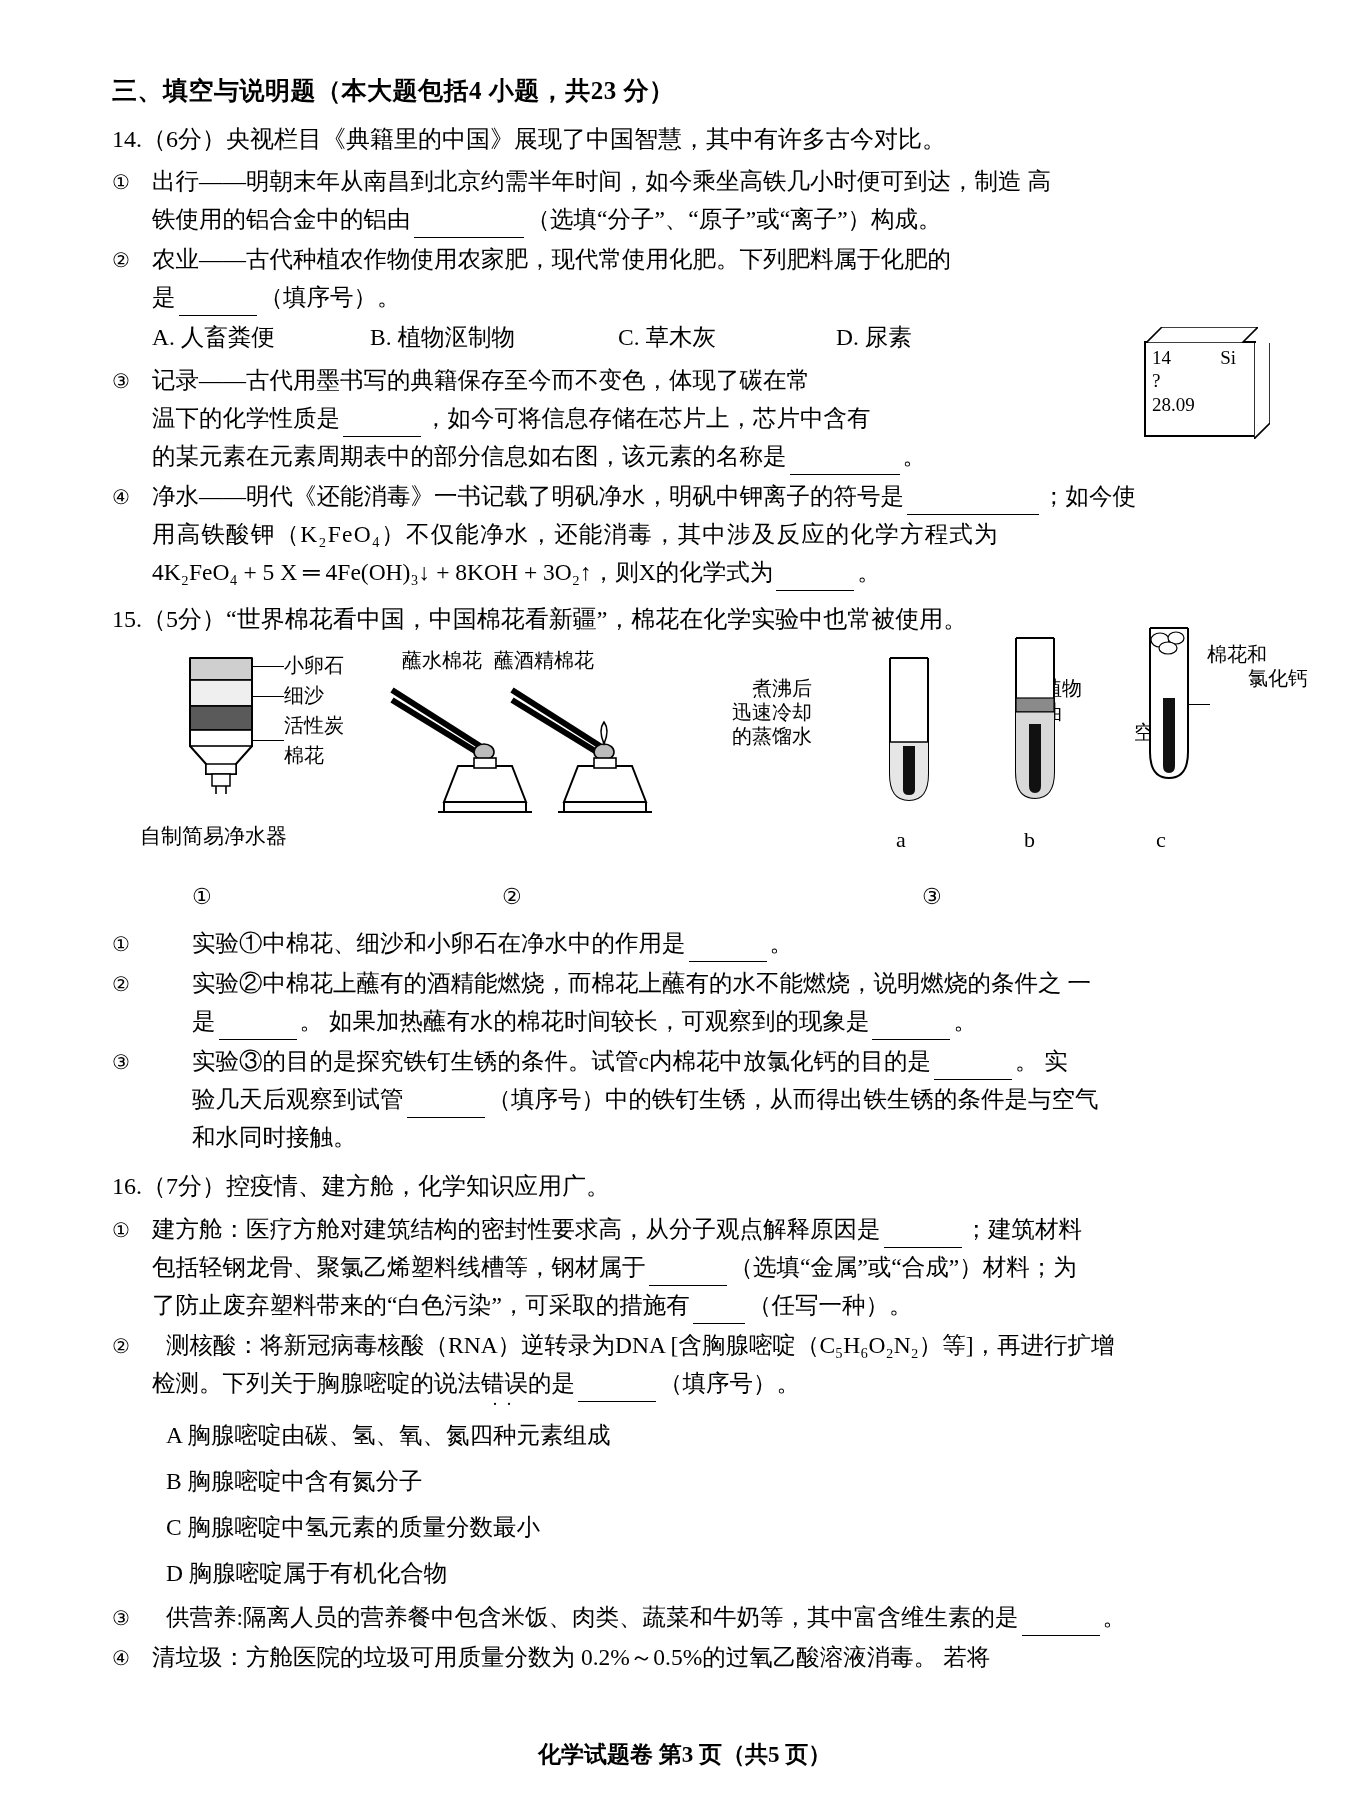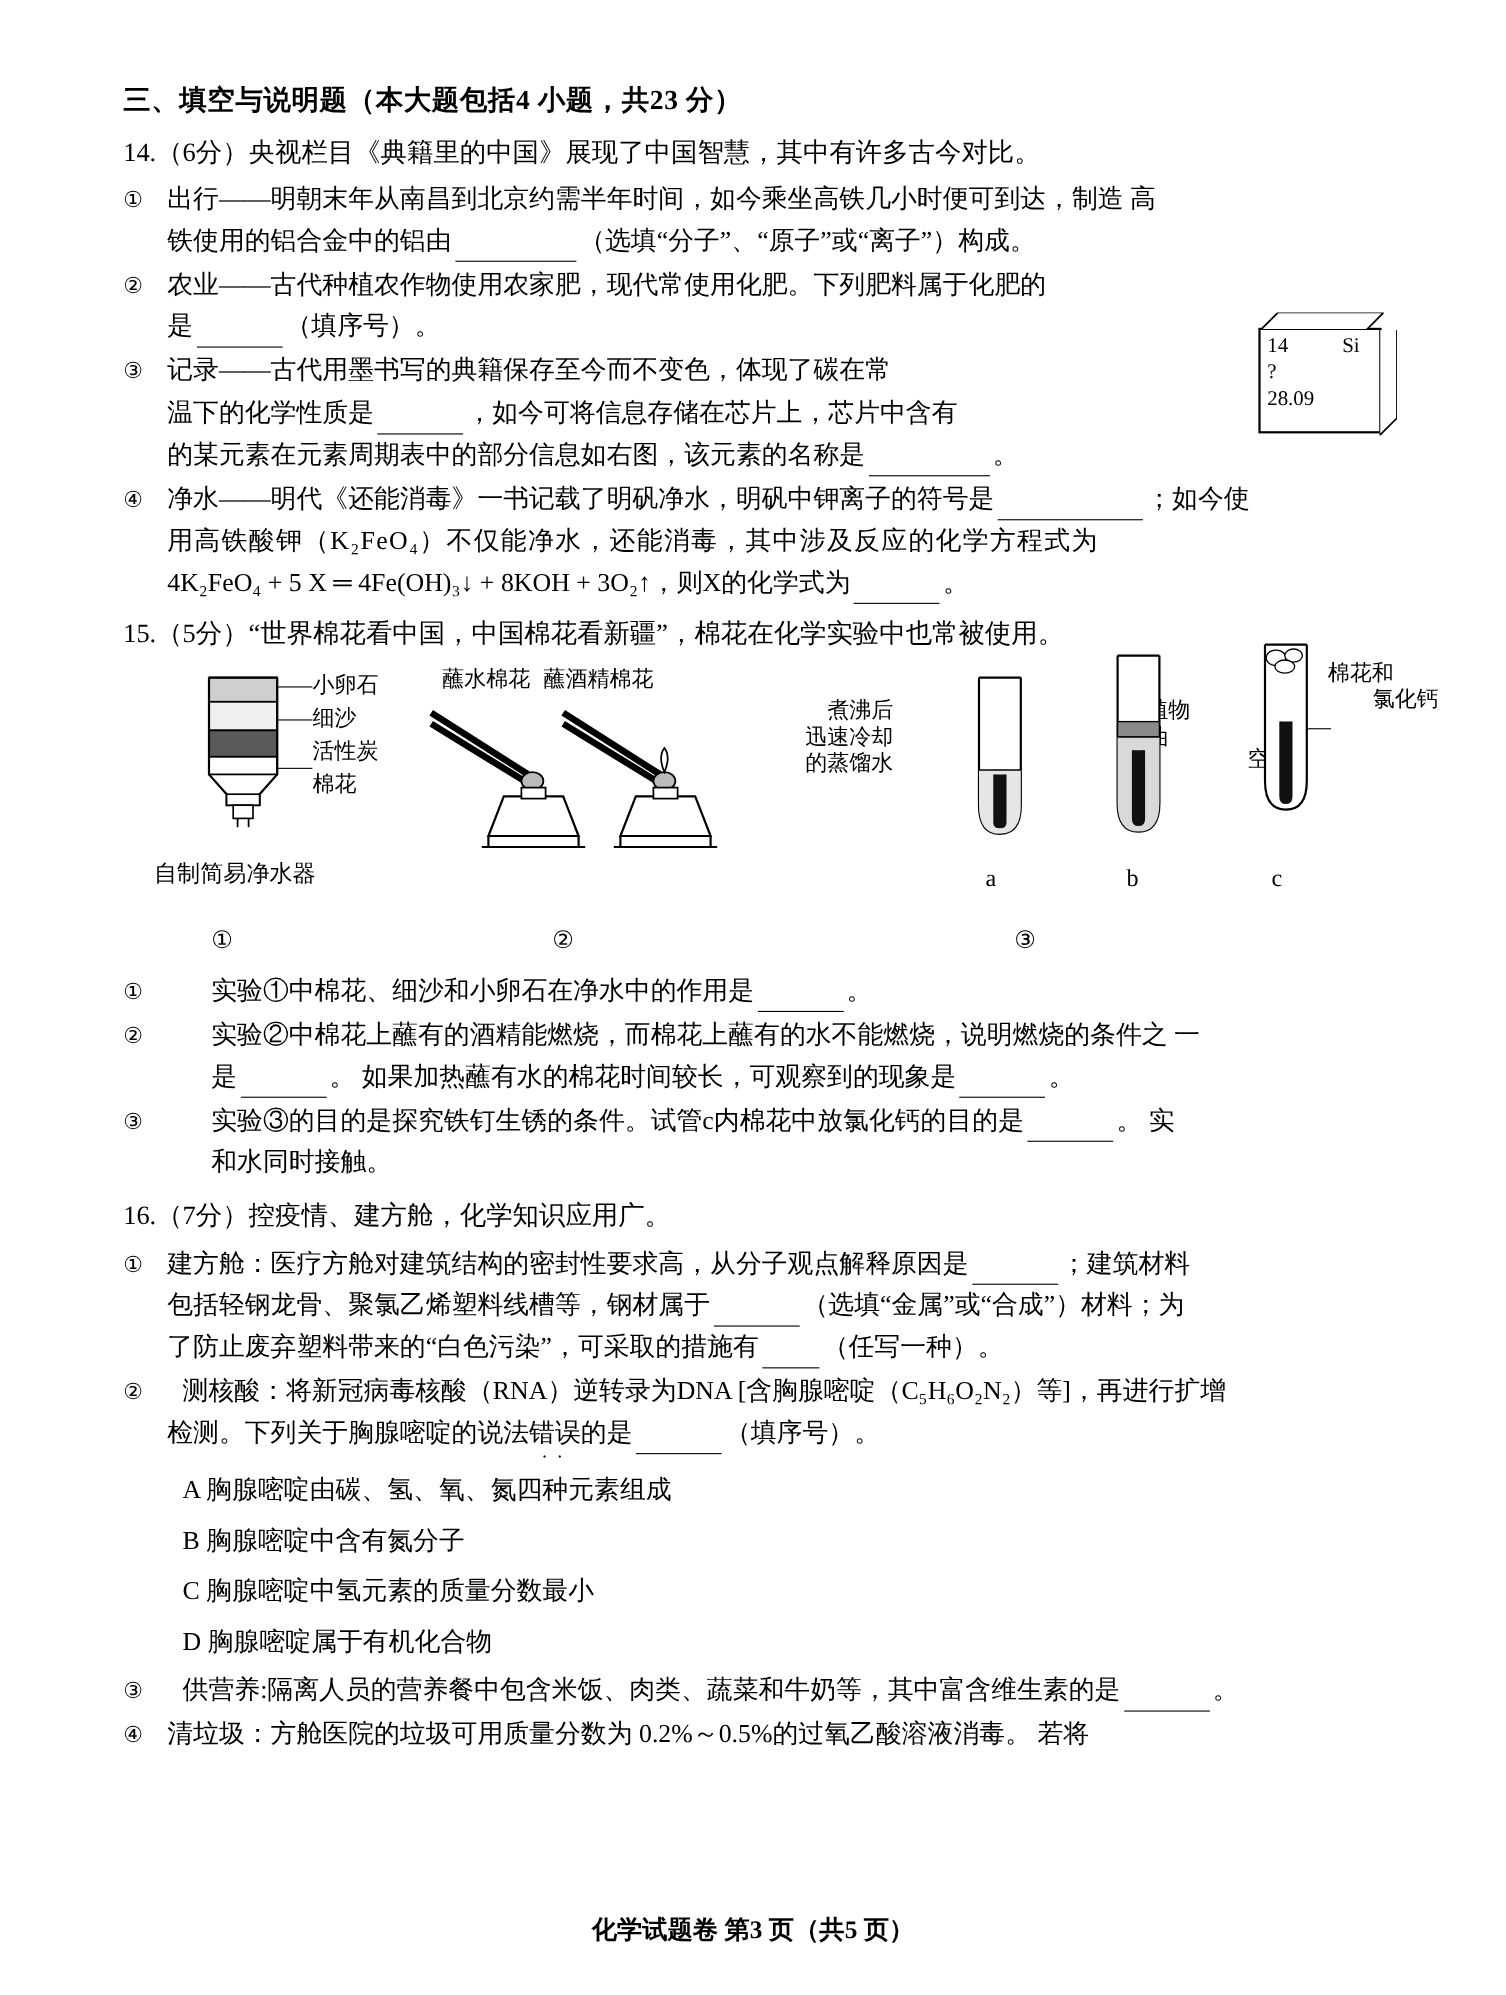--- a/index.html
+++ b/index.html
@@ -174,20 +174,26 @@
           </div>
         </div>
       </div>
 
       <div class="sub">
         <div class="sub-mark">②</div>
         <div class="sub-body">
           <div>农业——古代种植农作物使用农家肥，现代常使用化肥。下列肥料属于化肥的</div>
           <div>
             <span>是</span><span class="blank b-md"></span><span>（填序号）。</span>
+          </div>
+          <div class="opts">
+            <span style="width:218px;">A. 人畜粪便</span>
+            <span style="width:248px;">B. 植物沤制物</span>
+            <span style="width:218px;">C. 草木灰</span>
+            <span>D. 尿素</span>
           </div>
         </div>
       </div>
 
       <div class="sub" style="position:relative;">
         <div class="sub-mark">③</div>
         <div class="sub-body" style="padding-right:160px;">
           <div>记录——古代用墨书写的典籍保存至今而不变色，体现了碳在常</div>
           <div>
             <span>温下的化学性质是</span><span class="blank b-md"></span><span>，如今可将信息存储在芯片上，芯片中含有</span>
@@ -345,20 +351,23 @@
           </div>
         </div>
       </div>
 
       <div class="sub">
         <div class="sub-mark">③</div>
         <div class="sub-body" style="padding-left:40px;">
           <div>
             <span>实验③的目的是探究铁钉生锈的条件。试管c内棉花中放氯化钙的目的是</span><span class="blank b-md"></span><span>。 实</span>
           </div>
+          <div>
+            <span>验几天后观察到试管</span><span class="blank b-md"></span><span>（填序号）中的铁钉生锈，从而得出铁生锈的条件是与空气</span>
+          </div>
           <div>和水同时接触。</div>
         </div>
       </div>
     </div>
 
     <div class="q" style="margin-top:12px;">
       <div class="q-head">16.（7分）控疫情、建方舱，化学知识应用广。</div>
 
       <div class="sub">
         <div class="sub-mark">①</div>

